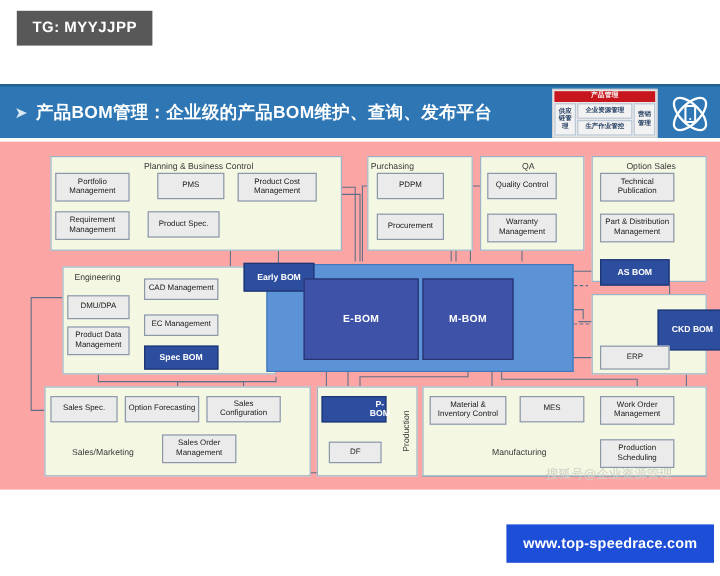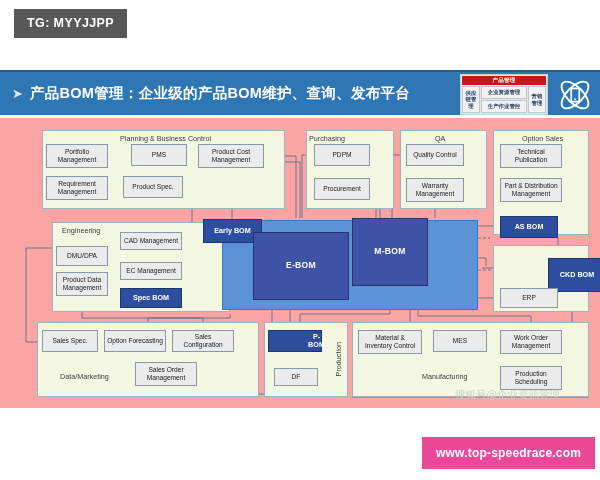--- a/index.html
+++ b/index.html
@@ -96,21 +96,21 @@
   
   #watermark{
     position:absolute; left:455px; top:388px;
     font-size:10.5px; color:#cfcfc4; white-space:nowrap;
     font-family:"DejaVu Sans",sans-serif;
   }
 
   
   #footer-url{
     position:absolute; left:422px; top:437px;
-    background:#ec4899; color:#ffffff; font-size:12px; font-weight:bold;
+    background:#1d4ed8; color:#ffffff; font-size:12px; font-weight:bold;
     padding:9px 14px; letter-spacing:.2px;
   }
 </style>
 </head>
 <body>
 
 <div id="tg-tag">
   <span>TG: MYYJJPP</span>
 </div>
 
@@ -220,25 +220,25 @@
       <div class="panel" style="left: 306px; top: 12px; width: 88px; height: 79px;"></div>
       <div class="panel-label" style="left: 309px; top: 16px;">Purchasing</div>
       <div class="panel" style="left: 400px; top: 12px; width: 87px; height: 79px;"></div>
       <div class="panel-label" style="left: 435px; top: 16px;">QA</div>
       <div class="panel" style="left: 493px; top: 12px; width: 96px; height: 105px;"></div>
       <div class="panel-label" style="left: 522px; top: 16px;">Option Sales</div>
       <div class="panel" style="left: 52px; top: 104px; width: 178px; height: 90px;"></div>
       <div class="panel-label" style="left: 62px; top: 108px;">Engineering</div>
       <div class="panel" style="left: 493px; top: 127px; width: 96px; height: 67px;"></div>
       <div class="panel" style="left: 37px; top: 204px; width: 222px; height: 75px;"></div>
-      <div class="panel-label" style="left: 60px; top: 254px;">Data/Marketing</div>
+      <div class="panel-label" style="left: 60px; top: 254px;">Sales/Marketing</div>
       <div class="panel" style="left: 264px; top: 204px; width: 84px; height: 75px;"></div>
       <div class="panel-label vertical" style="left: 334px; top: 224px;">Production</div>
       <div class="panel" style="left: 352px; top: 204px; width: 237px; height: 75px;"></div>
-      <div class="panel-label" style="left: 410px; top: 254px; margin-left: 12px;">Manufacturing</div>
+      <div class="panel-label" style="left: 410px; top: 254px;">Manufacturing</div>
     </div>
   <div id="core-panel" style="left: 222px; top: 102px; width: 256px; height: 90px; background: rgb(91, 147, 214);"></div>
   <div id="nodes-layer">
       <div class="node" style="left: 46px; top: 26px; width: 62px; height: 24px;">Portfolio Management</div>
       <div class="node" style="left: 131px; top: 26px; width: 56px; height: 22px;">PMS</div>
       <div class="node" style="left: 198px; top: 26px; width: 66px; height: 24px;">Product Cost Management</div>
       <div class="node" style="left: 46px; top: 58px; width: 62px; height: 24px;">Requirement Management</div>
       <div class="node" style="left: 123px; top: 58px; width: 60px; height: 22px;">Product Spec.</div>
       <div class="node blue" style="left: 203px; top: 57px; width: 59px; height: 24px; margin-top: 44px;">Early BOM</div>
       <div class="node" style="left: 314px; top: 26px; width: 56px; height: 22px;">PDPM</div>
@@ -249,21 +249,21 @@
       <div class="node" style="left: 500px; top: 60px; width: 62px; height: 24px;">Part &amp; Distribution Management</div>
       <div class="node blue" style="left: 500px; top: 98px; width: 58px; height: 22px;">AS BOM</div>
       <div class="node blue" style="left: 500px; top: 140px; width: 58px; height: 34px; margin-left: 48px;">CKD BOM</div>
       <div class="node" style="left: 500px; top: 170px; width: 58px; height: 20px;">ERP</div>
       <div class="node" style="left: 120px; top: 114px; width: 62px; height: 18px;">CAD Management</div>
       <div class="node" style="left: 56px; top: 128px; width: 52px; height: 20px;">DMU/DPA</div>
       <div class="node" style="left: 120px; top: 144px; width: 62px; height: 18px;">EC Management</div>
       <div class="node" style="left: 56px; top: 154px; width: 52px; height: 24px;">Product Data Management</div>
       <div class="node blue" style="left: 120px; top: 170px; width: 62px; height: 20px;">Spec BOM</div>
       <div class="node bigblue" style="left: 253px; top: 114px; width: 96px; height: 68px;">E-BOM</div>
-      <div class="node bigblue" style="left: 352px; top: 100px; width: 76px; height: 68px;">M-BOM</div>
+      <div class="node bigblue" style="left: 352px; top: 114px; width: 76px; height: 68px;">M-BOM</div>
       <div class="node" style="left: 42px; top: 212px; width: 56px; height: 22px;">Sales Spec.</div>
       <div class="node" style="left: 104px; top: 212px; width: 62px; height: 22px;">Option Forecasting</div>
       <div class="node" style="left: 172px; top: 212px; width: 62px; height: 22px;">Sales Configuration</div>
       <div class="node" style="left: 135px; top: 244px; width: 62px; height: 24px;">Sales Order Management</div>
       <div class="node blue" style="left: 268px; top: 212px; width: 54px; height: 22px; padding-left: 45px;">P-BOM</div>
       <div class="node" style="left: 274px; top: 250px; width: 44px; height: 18px;">DF</div>
       <div class="node" style="left: 358px; top: 212px; width: 64px; height: 24px;">Material &amp; Inventory Control</div>
       <div class="node" style="left: 433px; top: 212px; width: 54px; height: 22px;">MES</div>
       <div class="node" style="left: 500px; top: 212px; width: 62px; height: 24px;">Work Order Management</div>
       <div class="node" style="left: 500px; top: 248px; width: 62px; height: 24px;">Production Scheduling</div>

